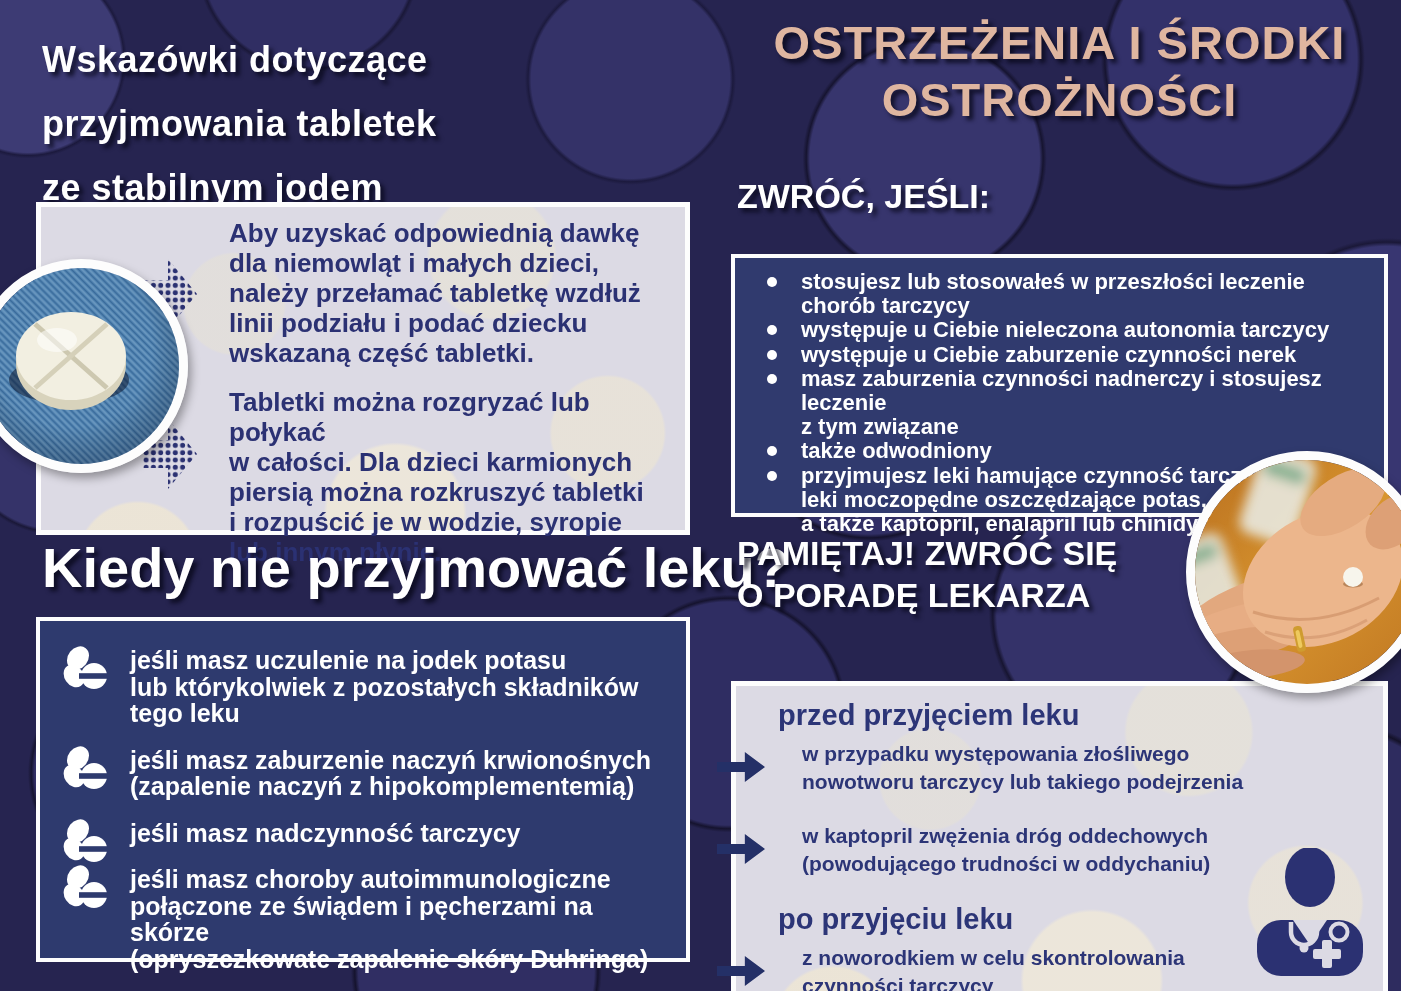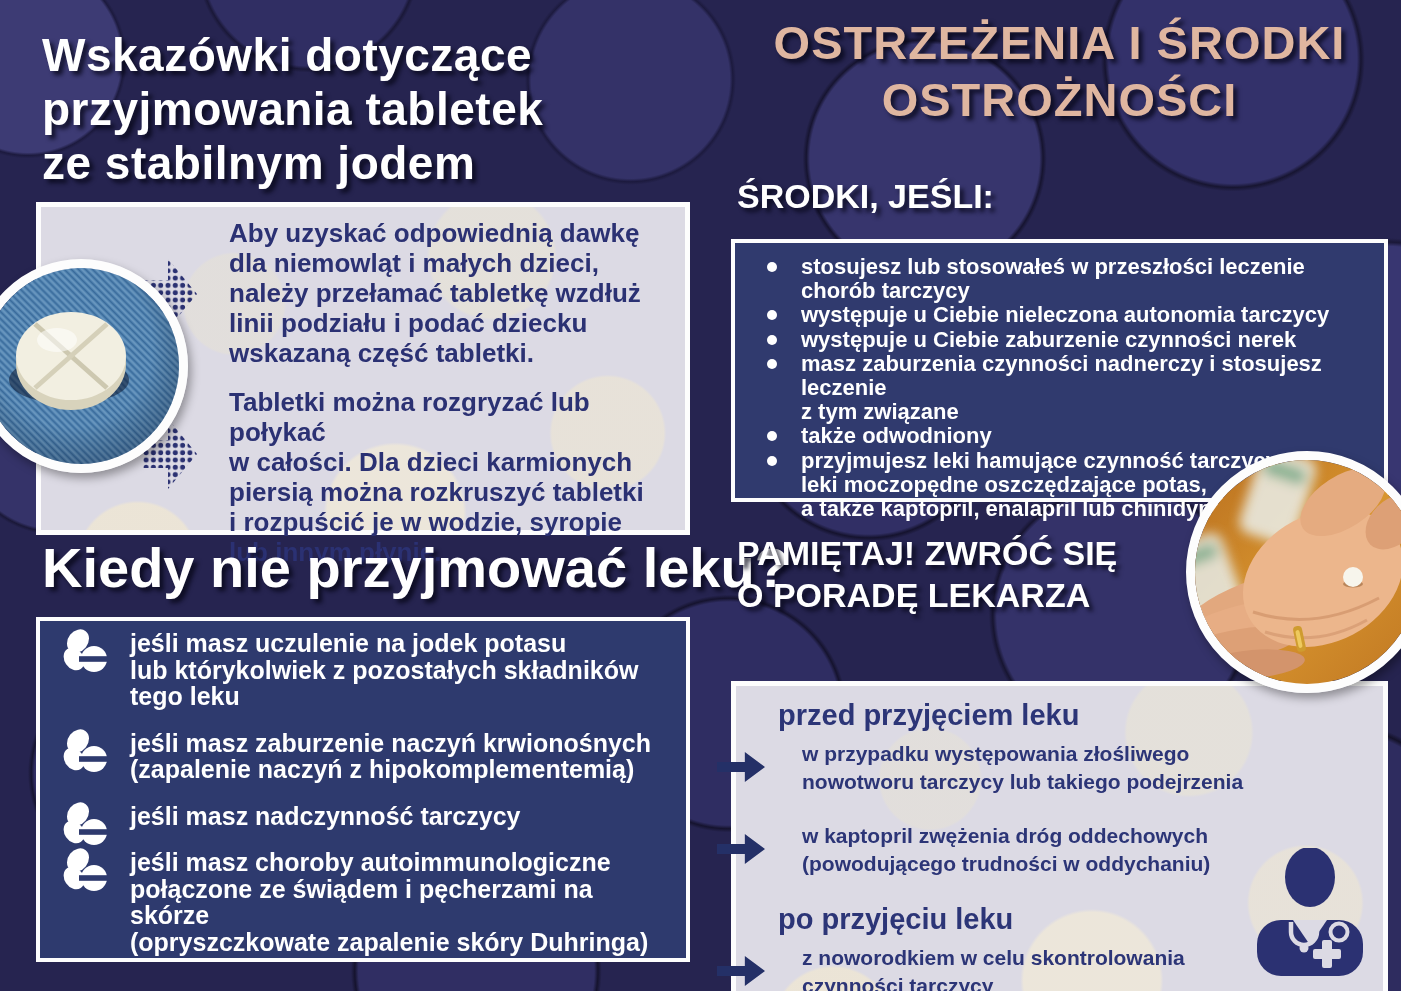--- a/index.html
+++ b/index.html
@@ -34,45 +34,45 @@
       radial-gradient(circle 90px at 88% 70%,  rgba(236,229,212,.7) 0 62%, transparent 65%),
       radial-gradient(circle 100px at 70% 15%, rgba(230,226,216,.8) 0 62%, transparent 65%),
       radial-gradient(circle 80px at 30% 30%,  rgba(228,224,216,.7) 0 62%, transparent 65%);
     border:5px solid #fdfdfd;
   }
   .panel-navy{background:#303a6e;border:4px solid #fdfdfd;}
   .pre{white-space:pre-line;}
 
   
   .l-title{position:absolute;left:42px;top:28px;margin:0;color:#fff;
-    font-size:46px;line-height:54px;letter-spacing:.5px;}
+    font-size:36px;line-height:64px;letter-spacing:.5px;}
   .info-box{position:absolute;left:36px;top:202px;width:654px;height:333px;}
   .info-p{margin:0 10px 0 188px;width:452px;color:#2b3173;font-size:26px;line-height:30px;}
   .info-p.p1{padding-top:11px;}
   .info-p.p2{margin-top:19px;}
   .dot-arrow{position:absolute;left:102px;}
   .dot-arrow.da1{top:46px;}
   .dot-arrow.da2{top:206px;}
   .circle-photo{position:absolute;border:9px solid #fdfdfd;border-radius:50%;overflow:hidden;
     box-shadow:3px 5px 10px rgba(0,0,0,.35);}
   .tablet-circle{left:-26px;top:259px;width:214px;height:214px;}
   .l-sub{position:absolute;left:42px;top:544px;margin:0;color:#fff;font-size:56px;line-height:48px;}
   .contra-box{position:absolute;left:36px;top:617px;width:654px;height:345px;
-    background:#2e3a6e;padding:9px 14px 0 20px;}
+    background:#2e3a6e;padding:26px 14px 0 20px;}
   .contra-item{position:relative;padding-left:70px;margin-bottom:20px;}
   .contra-item .pills-ico{position:absolute;left:2px;top:-2px;}
   .contra-item p{margin:0;color:#fff;font-size:25px;line-height:26.5px;}
 
   
   .r-title{position:absolute;left:731px;top:14px;width:657px;margin:0;text-align:center;
     color:#dfb6a0;font-size:47px;line-height:57px;letter-spacing:1px;}
   .r-head{position:absolute;left:737px;margin:0;color:#fff;font-size:34px;line-height:42px;}
   .r-head.watch{top:175px;}
   .r-head.remember{top:532px;}
-  .warn-box{position:absolute;left:731px;top:239px;width:657px;height:263px;}
+  .warn-box{position:absolute;left:731px;top:254px;width:657px;height:263px;}
   .warn-box ul{list-style:none;margin:0;padding:12px 6px 0 0;}
   .warn-box li{position:relative;padding-left:66px;color:#fff;font-size:22px;line-height:24.2px;}
   .warn-box li::before{content:"";position:absolute;left:32px;top:7px;width:10px;height:10px;
     border-radius:50%;background:#fff;}
   .hand-circle{left:1186px;top:451px;width:242px;height:242px;}
   .advice-box{position:absolute;left:731px;top:681px;width:657px;height:320px;}
   .advice-box h3{margin:13px 0 8px 42px;color:#2c3577;font-size:29px;line-height:33px;}
   .advice-box h3.after{margin-top:25px;}
   .advice-item{position:relative;padding-left:60px;margin:0;}
   .advice-item.gap{margin-top:26px;}
@@ -197,21 +197,21 @@
       </span>
       <p class="pre">jeśli masz choroby autoimmunologiczne
 połączone ze świądem i pęcherzami na skórze
 (opryszczkowate zapalenie skóry Duhringa)</p>
     </div>
   </section>
 
   <h1 class="r-title pre shadowed">OSTRZEŻENIA I ŚRODKI
 OSTROŻNOŚCI</h1>
 
-  <h2 class="r-head watch shadowed">ŚRODKI, JEŚLI:</h2>
+  <h2 class="r-head watch shadowed">ZWRÓĆ, JEŚLI:</h2>
 
   <section class="warn-box panel-navy">
     <ul>
       <li class="pre">stosujesz lub stosowałeś w przeszłości leczenie
 chorób tarczycy</li>
       <li class="pre">występuje u Ciebie nieleczona autonomia tarczycy</li>
       <li class="pre">występuje u Ciebie zaburzenie czynności nerek</li>
       <li class="pre">masz zaburzenia czynności nadnerczy i stosujesz leczenie
 z tym związane</li>
       <li class="pre">także odwodniony</li>

